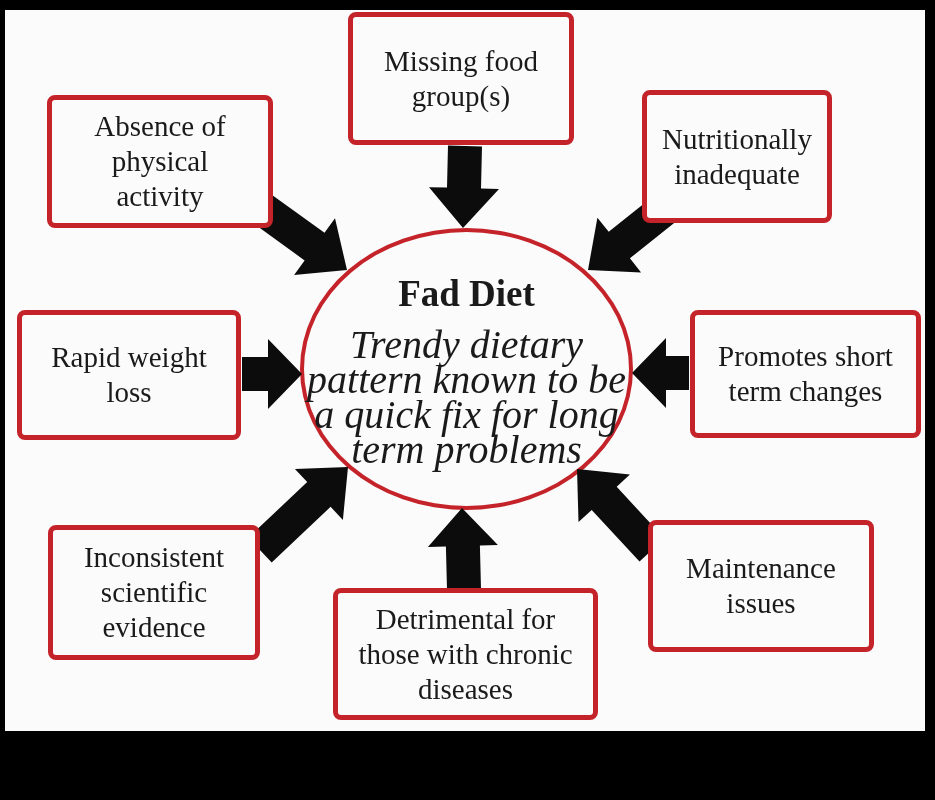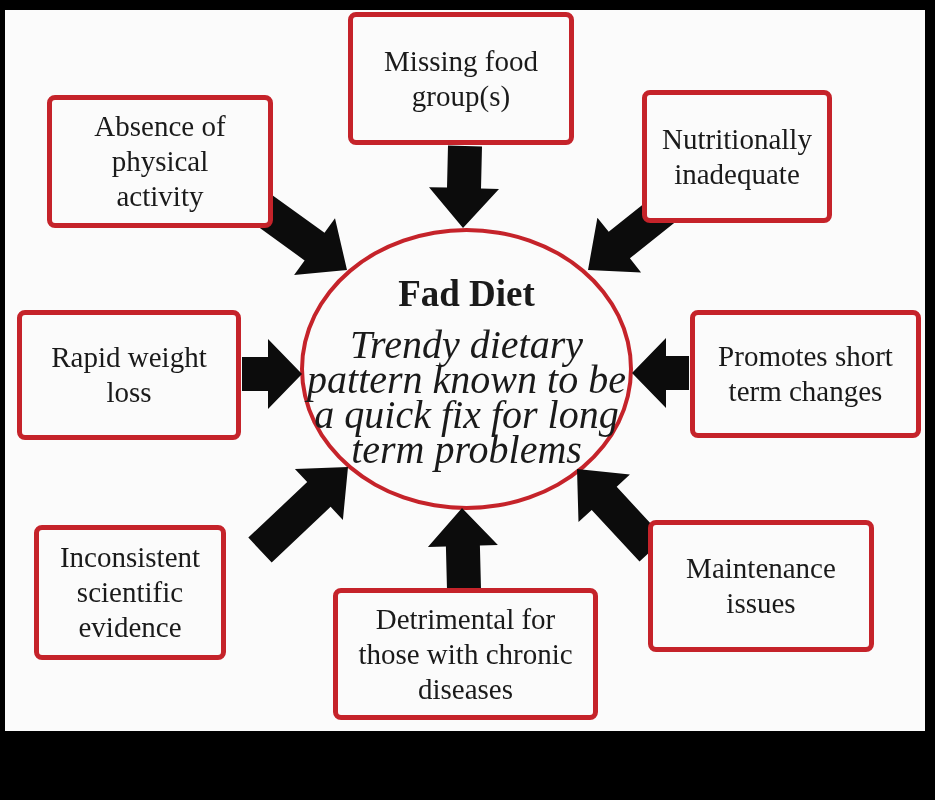--- a/index.html
+++ b/index.html
@@ -26,21 +26,21 @@
     white-space:pre-line;
     font-size:29px;
     line-height:35px;
     color:var(--text);
   }
   .pos-top{left:348px;top:12px;width:226px;height:133px;}
   .pos-top-left{left:47px;top:95px;width:226px;height:133px;}
   .pos-top-right{left:642px;top:90px;width:190px;height:133px;}
   .pos-left{left:17px;top:310px;width:224px;height:130px;}
   .pos-right{left:690px;top:310px;width:231px;height:128px;}
-  .pos-bottom-left{left:34px;top:525px;width:192px;height:135px;}
+  .pos-bottom-left{left:48px;top:525px;width:212px;height:135px;}
   .pos-bottom{left:333px;top:588px;width:265px;height:132px;}
   .pos-bottom-right{left:648px;top:520px;width:226px;height:132px;}
   .center-ellipse{
     position:absolute;left:300px;top:228px;width:333px;height:282px;
     border:4px solid var(--box-border);
     border-radius:50%;
     background:var(--bg);
     display:flex;flex-direction:column;align-items:center;justify-content:center;
     text-align:center;
     z-index:1;

